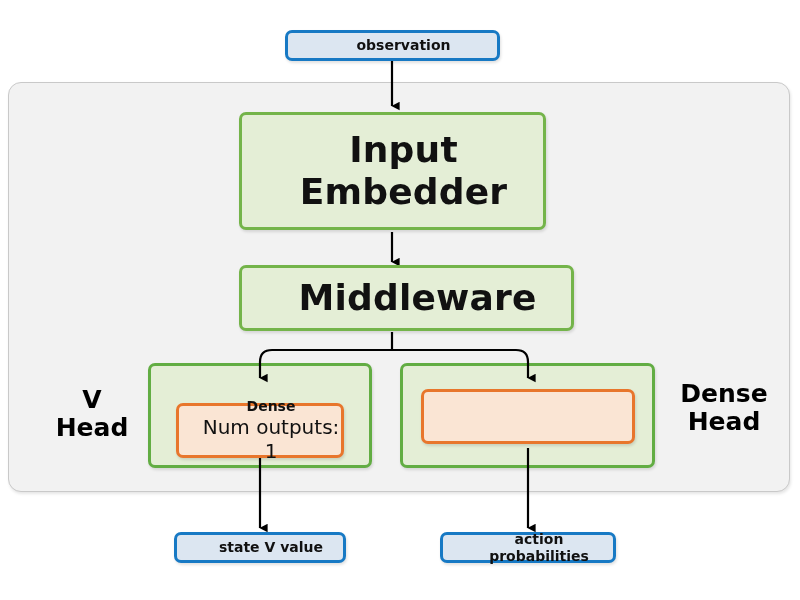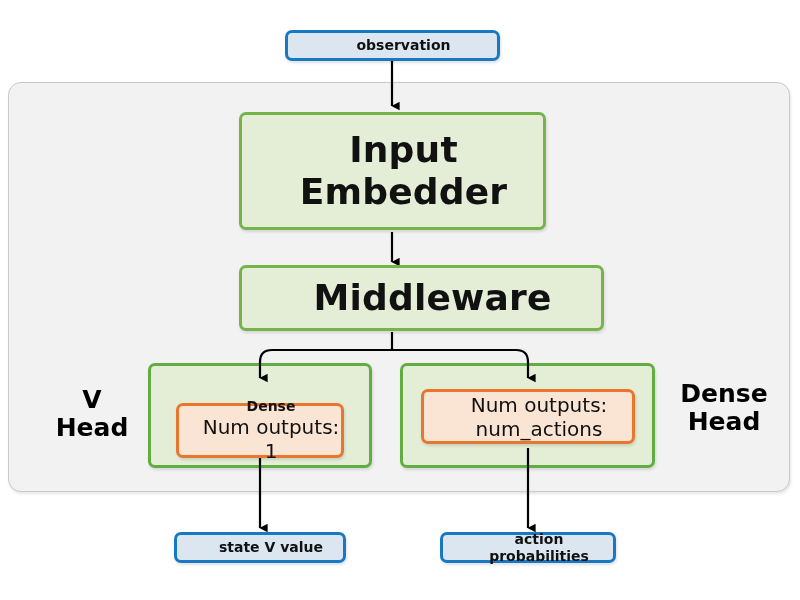--- a/index.html
+++ b/index.html
@@ -133,37 +133,36 @@
   </svg>
 
   <div class="node io-box" style="left:285px; top:30px; width:215px; height:31px;">
     <span>observation</span>
   </div>
 
   <div class="node green-box" style="left:239px; top:112px; width:307px; height:118px;">
     <span class="big-label">Input Embedder</span>
   </div>
 
-  <div class="node green-box" style="left:239px; top:265px; width:365px; height:66px;">
+  <div class="node green-box" style="left:239px; top:265px; width:335px; height:66px;">
     <span class="big-label">Middleware</span>
   </div>
 
   <div class="head-caption" style="left:42px; top:386px; width:100px;">V
 Head</div>
 
   <div class="head-caption" style="left:662px; top:380px; width:124px;">Dense
 Head</div>
 
   <div class="node orange-box" style="left:176px; top:403px; width:168px; height:55px;">
     <span class="node-title">Dense</span>
     <span class="node-sub">Num outputs: 1</span>
   </div>
 
   <div class="node orange-box" style="left:421px; top:389px; width:214px; height:55px;">
-    <span class="node-sub">Num outputs: num_actions</span>
   </div>
 
   <div class="node io-box" style="left:174px; top:532px; width:172px; height:31px;">
     <span>state V value</span>
   </div>
 
   <div class="node io-box" style="left:440px; top:532px; width:176px; height:31px;">
     <span>action probabilities</span>
   </div>
 

